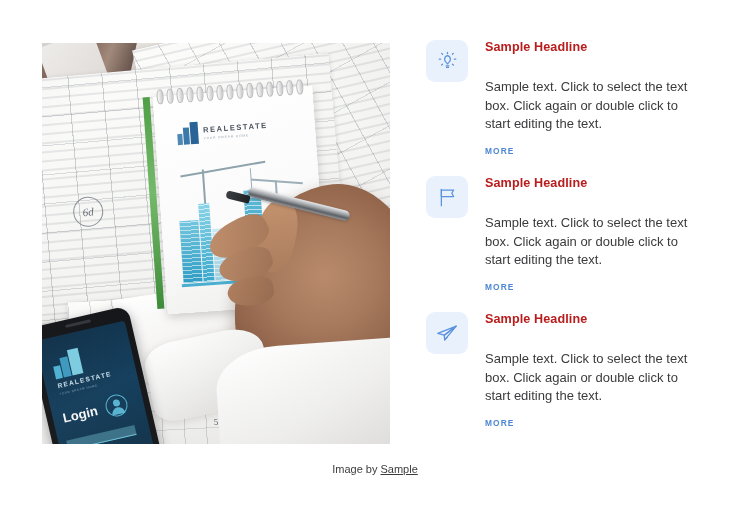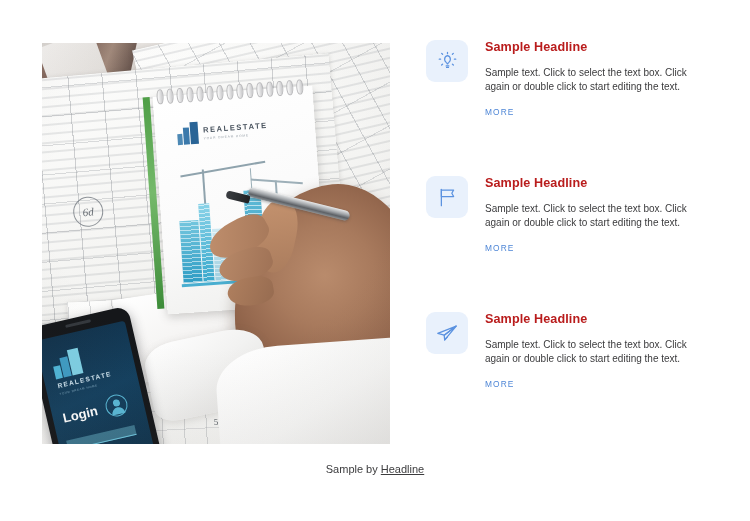--- a/index.html
+++ b/index.html
@@ -383,33 +383,33 @@
   .icon-tile svg { display: block; }
   .feature-body { padding-top: 2px; }
   .feature-title {
     font-size: 12.6px;
     font-weight: 700;
     color: #b91c1c;
     letter-spacing: .1px;
     line-height: 1.2;
   }
   .feature-text {
-    margin-top: 11px;
-    font-size: 10px;
+    margin-top: 23px;
+    font-size: 13px;
     line-height: 1.42;
     color: #3b3b3d;
     max-width: 215px;
   }
   .feature-more {
     display: inline-block;
     margin-top: 13px;
     font-size: 8.4px;
     letter-spacing: 1.1px;
     color: #4e86d6;
-    font-weight: 400;
+    font-weight: 700;
     text-decoration: none;
   }
 
   
   .caption {
     position: absolute;
     left: 0; right: 0;
     top: 463px;
     text-align: center;
     font-size: 11px;
@@ -581,16 +581,16 @@
       <div class="feature-body">
         <div class="feature-title">Sample Headline</div>
         <div class="feature-text">Sample text. Click to select the text box. Click again or double click to start editing the text.</div>
         <a class="feature-more" href="#">MORE</a>
       </div>
     </div>
 
   </div>
 
   <div class="caption">
-    <span>Sample by </span><a href="#">Headline</a>
+    <span>Image by </span><a href="#">Sample</a>
   </div>
 
 </div>
 
 </body></html>

